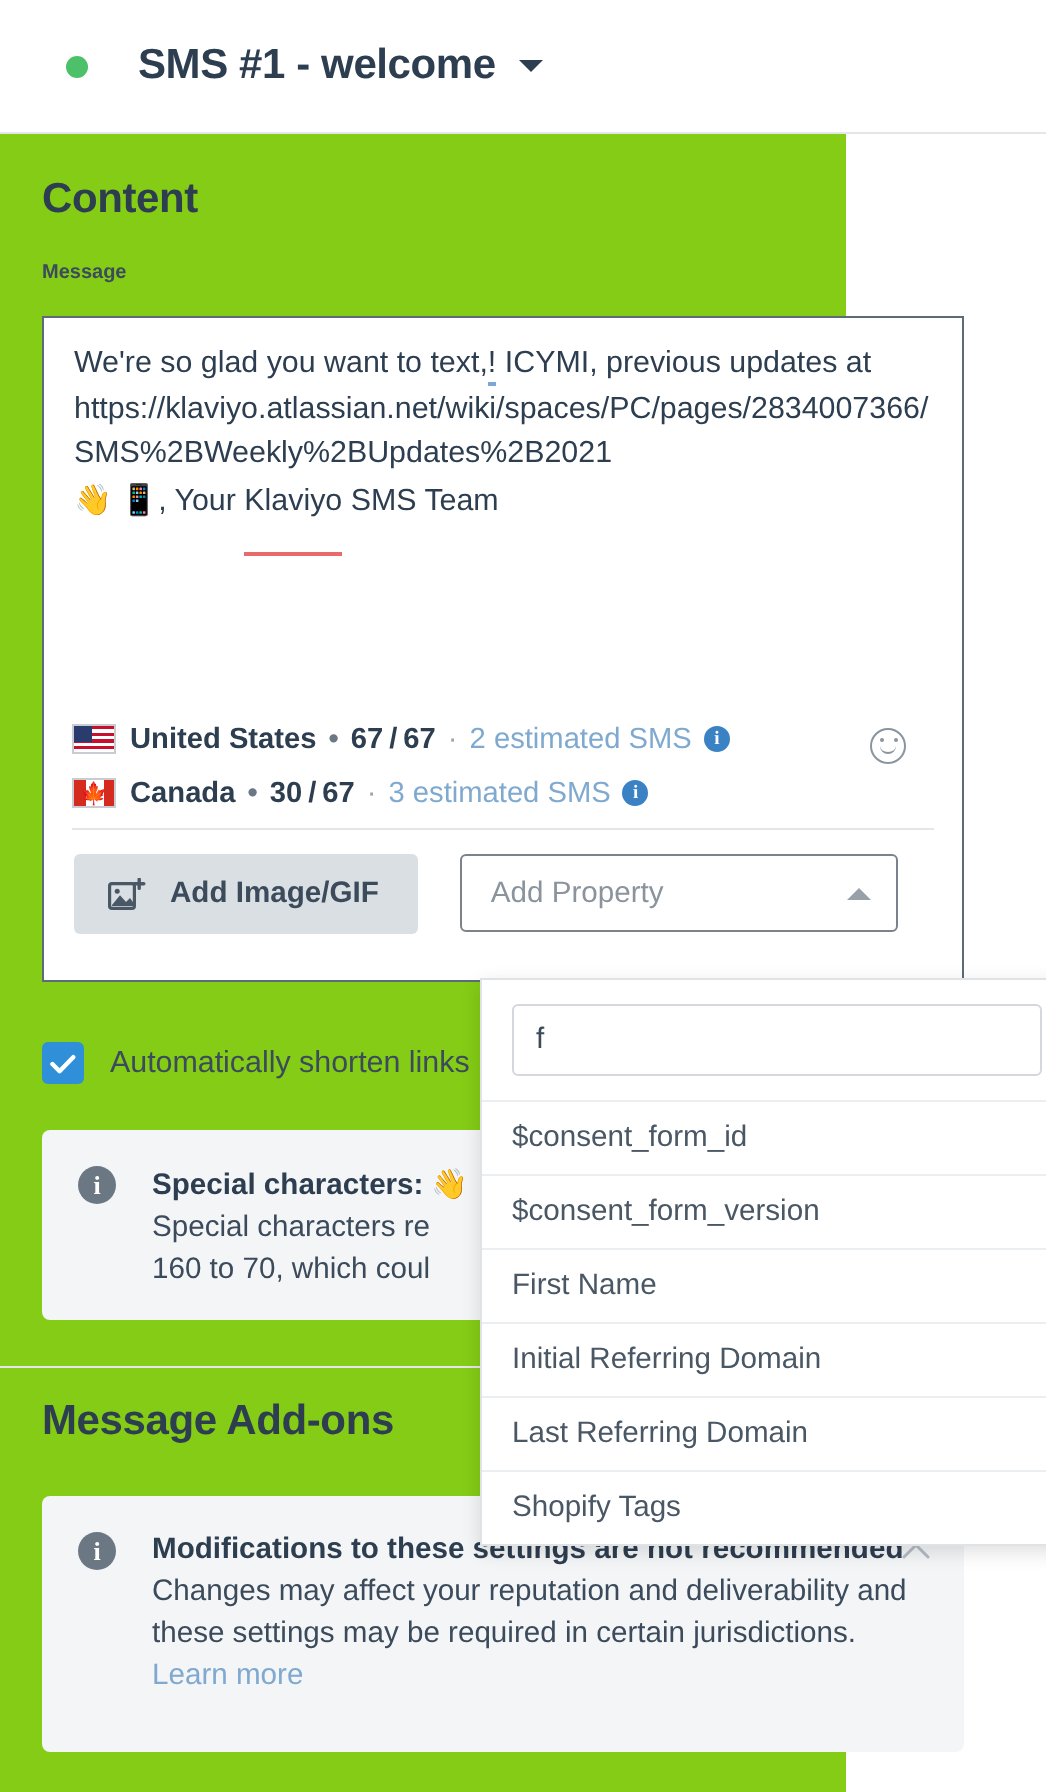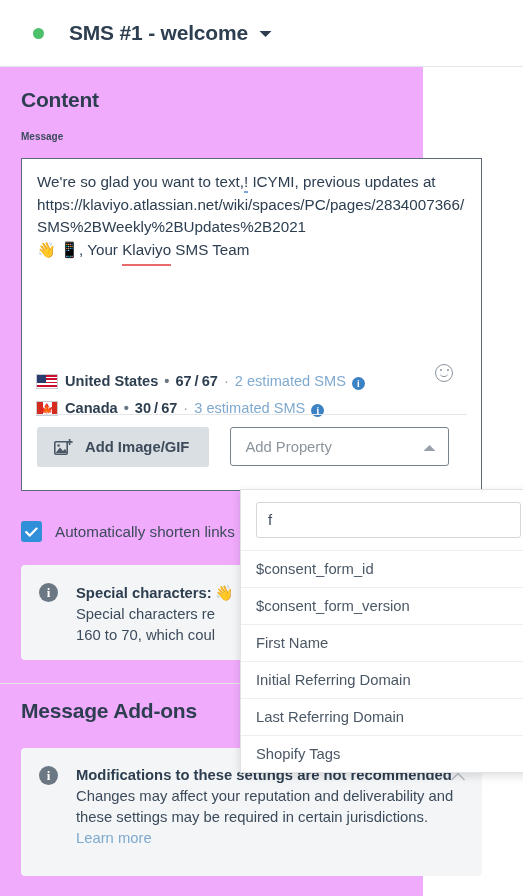--- a/index.html
+++ b/index.html
@@ -3,21 +3,21 @@
 <meta charset="utf-8">
 <style>
   * { box-sizing: border-box; margin: 0; padding: 0; }
   html, body {
     width: 523px; height: 896px;
     background: #ffffff;
     font-family: "Liberation Sans", sans-serif;
     color: #2c3e4f;
     overflow: hidden;
   }
-  #root { position: relative; width: 423px; height: 896px; background:#f0abfc; }
+  #root { position: relative; width: 423px; height: 896px; background:#84cc16; }
 
   
   .header {
     position: absolute; left:0; top:0; width:523px; height:67px;
     background:#fff; border-bottom:1px solid #e4e7ea;
     display:flex; align-items:center; padding-left:33px;
   }
   .status-dot { width:11px; height:11px; border-radius:50%; background:#4cc16a; flex:0 0 auto; }
   .header-title {
     margin-left:25px; font-size:21px; font-weight:700; color:#2d3e50;
@@ -42,30 +42,30 @@
   }
   .msg-text {
     position:absolute; left:15px; top:12px; right:14px;
     font-size:15.2px; line-height:22.5px; color:#2d3e50;
     white-space:pre-wrap; word-break:break-word;
   }
   .msg-text .sp-err {
     border-bottom:2px solid #7aa7d8; padding-bottom:1px;
   }
   .msg-text .sp-err-red {
-    border-bottom:2px solid #e86a6a; padding-bottom:6px;text-align:center;
+    border-bottom:2px solid #e86a6a; padding-bottom:17px;text-align:center;
   }
   .emoji { font-family:"DejaVu Sans", sans-serif; }
 
   
   .counters {
     position:absolute; left:14px; right:0; top:203px;
   }
   .counter-row {
-    display:flex; align-items:flex-end; height:27px;
+    display:flex; align-items:flex-start; height:27px;
     font-size:14.6px; color:#3c4b5b;
   }
   .flag { width:22px; height:15px; margin-right:7px; position:relative; display:inline-block; flex:0 0 auto; }
   
   .flag-us { background:#fff; border:0.5px solid #c9ccd1; overflow:hidden; }
   .flag-us .stripes { position:absolute; inset:0;
     background:repeating-linear-gradient(to bottom,#c8102e 0 1.7px,#fff 1.7px 3.3px); }
   .flag-us .canton { position:absolute; left:0; top:0; width:9px; height:8px; background:#2a3b6e; }
   
   .flag-ca { background:#fff; border:0.5px solid #c9ccd1; overflow:hidden; }

